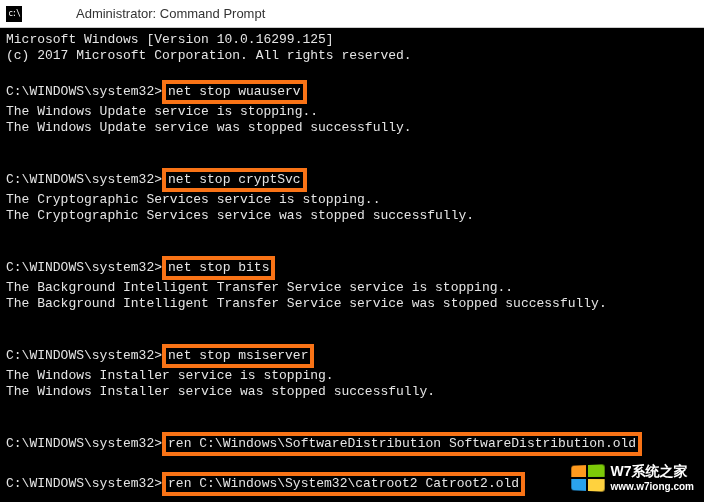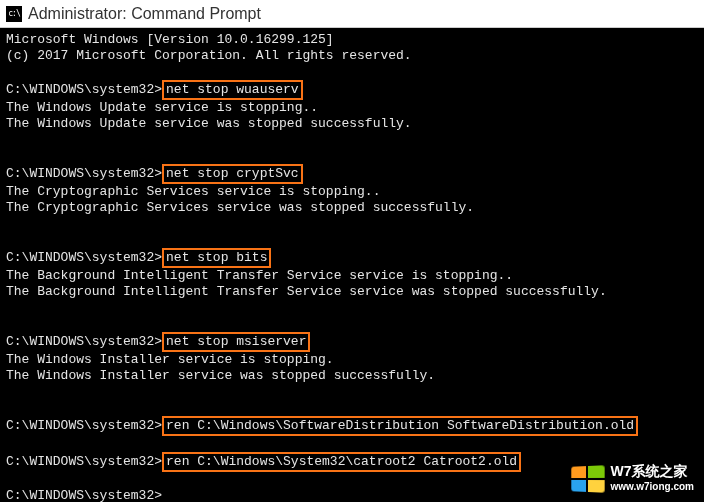--- a/index.html
+++ b/index.html
@@ -31,40 +31,41 @@
   }
   .title-icon-inner {
     color: #fff;
     font-size: 8px;
     font-family: monospace;
     letter-spacing: -1px;
   }
   .title-text {
     color: #333;
     font-family: "Segoe UI", sans-serif;
-    font-size: 16px;
+    font-size: 13px;
+    margin-left: 48px;
   }
   .terminal {
     padding: 4px 6px;
     background: #000;
     line-height: 16px;
     white-space: pre;
   }
   .line { display: block; min-height: 16px; }
   .hl {
-    border: 2px solid #f97316;
+    border: 4px solid #f97316;
     padding: 0 2px;
     display: inline-block;
   }
   .watermark {
     position: absolute;
     bottom: 10px;
     right: 10px;
     display: flex;
-    align-items: flex-end;
+    align-items: center;
     gap: 6px;
     color: #fff;
     font-family: "Microsoft YaHei", sans-serif;
     font-size: 14px;
     font-weight: bold;
     text-shadow: 0 0 3px #000;
   }
   .wm-flag {
     width: 34px; height: 26px;
     display: grid;

